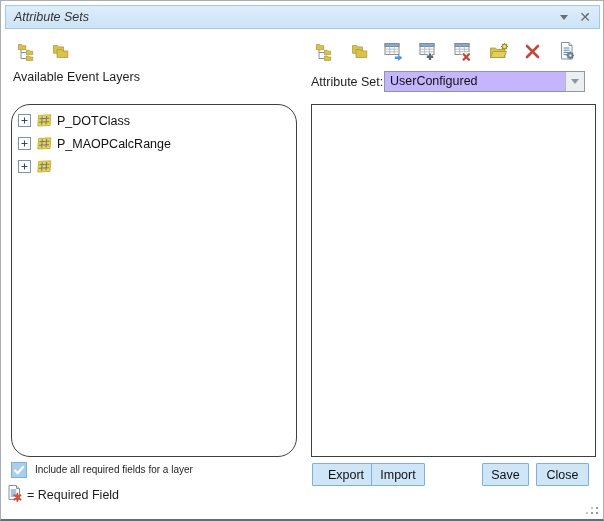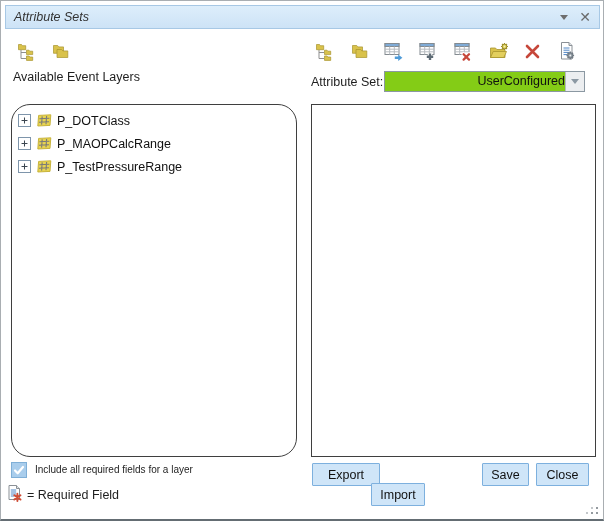--- a/index.html
+++ b/index.html
@@ -23,21 +23,21 @@
   .close-btn{width:18px;height:18px;display:flex;align-items:center;justify-content:center;cursor:pointer;margin-right:5px;
     color:#6a6a6a;font-size:14px;font-weight:bold;line-height:1;}
 
   
   .tool{position:absolute;top:40px;width:20px;height:20px;display:flex;align-items:center;justify-content:center;cursor:pointer;}
 
   
   .section-label{position:absolute;font-size:12.5px;color:#1e1e1e;}
 
   
-  .combobox{position:absolute;left:383px;top:70px;width:201px;height:21px;border:1px solid #8b98a2;background:#84cc16;display:flex;text-align:right;}
+  .combobox{position:absolute;left:383px;top:70px;width:201px;height:21px;border:1px solid #8b98a2;background:#c4b5fd;display:flex;}
   .combobox .value{flex:1;font-size:12.5px;color:#111;padding:2px 0 0 5px;white-space:nowrap;overflow:hidden;}
   .combobox .drop{width:19px;background:#eceef0;border-left:1px solid #b4babf;display:flex;align-items:center;justify-content:center;cursor:pointer;}
   .combobox .drop .arr{width:0;height:0;border-left:4px solid transparent;border-right:4px solid transparent;border-top:5px solid #8b98a3;}
 
   
   .listbox{position:absolute;background:#fff;border:1px solid #3f3f3f;}
   .listbox.left{left:10px;top:103px;width:286px;height:353px;padding-top:4px;border-radius:19px;}
   .listbox.right{left:310px;top:103px;width:285px;height:353px;}
 
   .tree-row{display:flex;align-items:center;height:23px;padding-left:6px;cursor:default;}
@@ -50,21 +50,21 @@
   .chk-label{position:absolute;left:34px;top:463px;font-size:10px;color:#1e1e1e;}
   .req-icon{position:absolute;left:6px;top:483px;}
   .req-label{position:absolute;left:26px;top:487px;font-size:12.5px;color:#1e1e1e;}
 
   .btn{
     position:absolute;top:462px;height:23px;background:#cfe5f8;border:1px solid #7db0de;
     font-family:"Liberation Sans","DejaVu Sans",sans-serif;font-size:12.5px;color:#111;
     display:flex;align-items:center;justify-content:center;cursor:pointer;border-radius:1px;
   }
   .btn.export{left:311px;width:68px;}
-  .btn.import{left:370px;width:54px;margin-top:20px;}
+  .btn.import{left:370px;width:54px;}
   .btn.save{left:481px;width:47px;}
   .btn.close{left:535px;width:53px;}
 
   
   .grip{position:absolute;right:4px;bottom:3px;width:13px;height:9px;cursor:nwse-resize;}
   .grip i{position:absolute;width:2px;height:2px;background:#949a9f;}
   .grip i.l{background:#c3c7ca;}
 </style>
 </head>
 <body>
@@ -223,21 +223,20 @@
           </svg>
       </span>
       <span class="licon">
         <svg width="17" height="15" viewBox="0 0 17 15">
           <path d="M2.6 2.4 L14.8 1.8 L14 12.4 L1.8 13 Z" fill="#e8d44f" stroke="#c3ae33" stroke-width="0.9"></path>
           <g stroke="#7a7a7a" stroke-width="1.1">
             <path d="M6.2 3.4 L5.6 11.6 M10.6 3 L10 11.2 M3.4 5.8 L13.4 5.3 M3 9.2 L13 8.7"></path>
           </g>
         </svg>
       </span>
-      <span class="tlabel">P_TestPressureRange</span>
     </div>
   </div>
 
   <div class="listbox right"></div>
 
   <span class="checkbox">
     <svg width="14" height="14" viewBox="0 0 14 14">
       <path d="M3 7.5 l2.7 2.8 L11 4" stroke="#fff" stroke-width="2.2" fill="none" stroke-linecap="round" stroke-linejoin="round"></path>
     </svg>
   </span>

